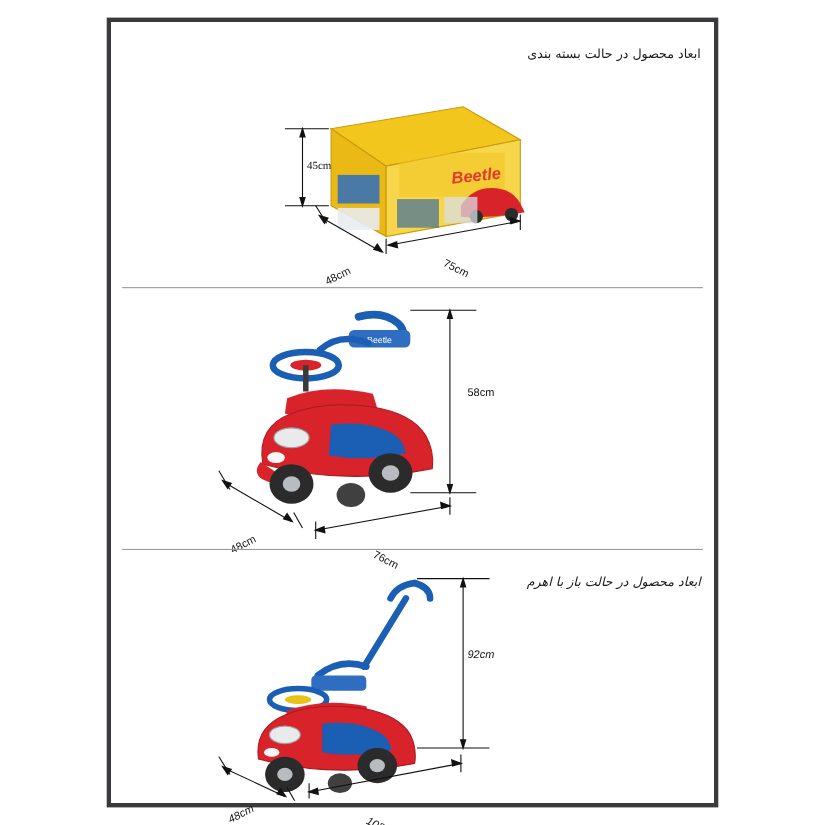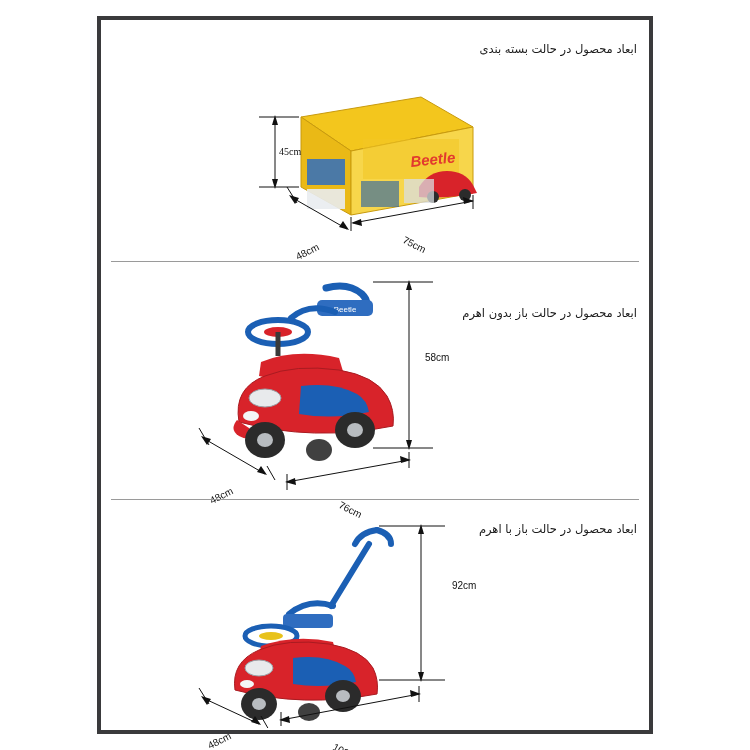--- a/index.html
+++ b/index.html
@@ -144,21 +144,20 @@
           <div class="dim-label rot-r" style="left:160px; top:158px;">75cm</div>
 
           <div class="dim-label rot-l" style="left:58px; top:176px;">48cm</div>
         </div>
       </div>
 
       <div class="divider" style="top:241px;"></div>
 
       <div class="panel" style="top:242px;height:238px;">
 
-        <div class="caption" style="right:12px; top:44px;">ابعاد محصول در حالت باز  بدون اهرم</div>
 
         <div class="fig" style="left:40px; top:8px;">
           <svg width="320" height="225" viewBox="0 0 320 225">
 
             <path d="M185 18 q22 -6 36 6 q8 8 2 16" stroke="#1b5fb4" stroke-width="7" fill="none" stroke-linecap="round"></path>
             <rect x="176" y="30" width="56" height="16" rx="5" fill="#2f6dc0"></rect>
             <text x="204" y="42" text-anchor="middle" font-family="Liberation Sans, sans-serif" font-size="8" fill="#ffffff">Beetle</text>
 
             <path d="M150 48 q18 -16 44 -6" stroke="#1b5fb4" stroke-width="6" fill="none" stroke-linecap="round"></path>
 
@@ -211,21 +210,21 @@
           <div class="dim-label" style="left:284px; top:82px;">58cm</div>
 
           <div class="dim-label rot-l" style="left:72px; top:225px;">48cm</div>
 
           <div class="dim-label rot-r" style="left:196px; top:228px;">76cm</div>
         </div>
       </div>
 
       <div class="divider" style="top:479px;"></div>
 
-      <div class="panel" style="top:480px;height:234px;">
+      <div class="panel" style="top:480px;height:234px;font-style:italic;">
 
         <div class="caption" style="right:12px; top:22px;">ابعاد محصول در حالت باز  با اهرم</div>
 
         <div class="fig" style="left:62px; top:18px;">
           <svg width="320" height="210" viewBox="0 0 320 210">
 
             <path d="M214 12 q14 4 14 14" stroke="#1b5fb4" stroke-width="6" fill="none" stroke-linecap="round"></path>
             <path d="M214 12 q-16 2 -22 14" stroke="#1b5fb4" stroke-width="6" fill="none" stroke-linecap="round"></path>
             <line x1="206" y1="26" x2="168" y2="88" stroke="#1b5fb4" stroke-width="6" stroke-linecap="round"></line>
 
@@ -268,21 +267,21 @@
 
             <g stroke="#111" stroke-width="1" fill="none">
               <line x1="118" y1="202" x2="256" y2="176"></line>
               <line x1="118" y1="194" x2="118" y2="208"></line>
               <line x1="256" y1="168" x2="256" y2="184"></line>
             </g>
             <polygon points="116,202 126,198 127,205" fill="#111"></polygon>
             <polygon points="258,176 248,179 247,172" fill="#111"></polygon>
           </svg>
 
-          <div class="dim-label" style="left:262px; top:62px;margin-left:27px;">92cm</div>
+          <div class="dim-label" style="left:262px; top:72px;">92cm</div>
 
           <div class="dim-label rot-l" style="left:48px; top:222px;">48cm</div>
 
           <div class="dim-label rot-r" style="left:168px; top:222px;">103cm</div>
         </div>
       </div>
 
     </div>
   </div>
 </div>

